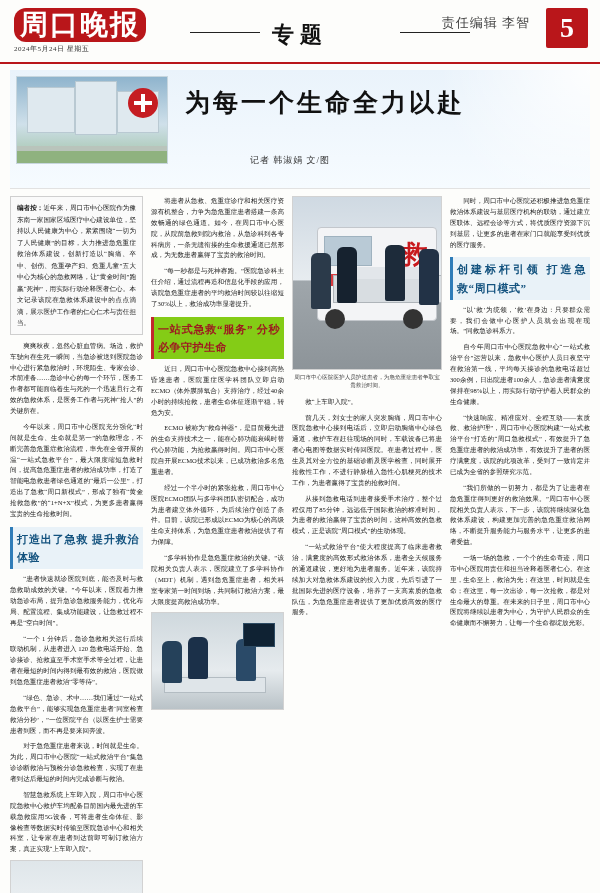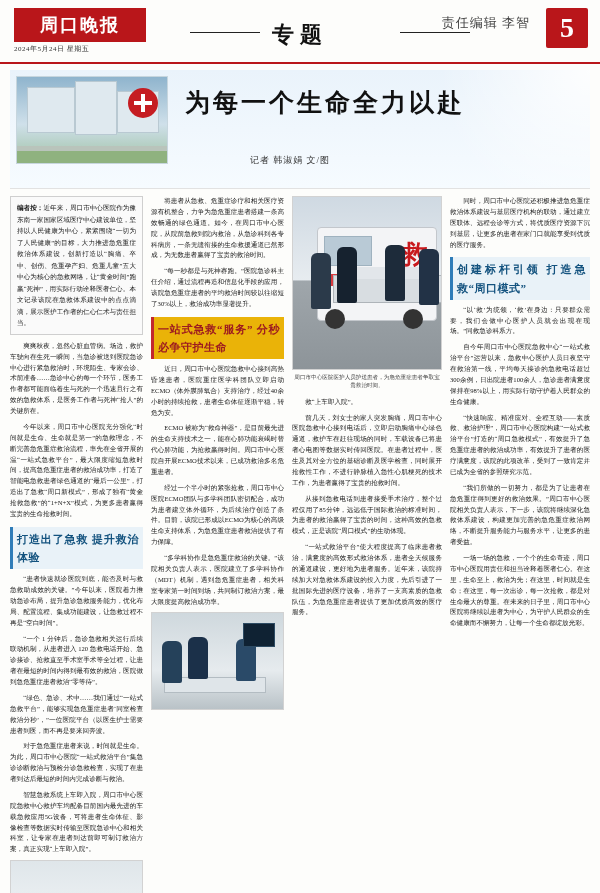--- a/index.html
+++ b/index.html
@@ -25,24 +25,24 @@
     padding:0 10px;
     box-sizing:border-box;
   }
   .logo-box{
     position:absolute;left:14px;top:8px;
     width:132px;height:34px;
     background:#b9161a;
     color:#fff;
     display:flex;align-items:center;justify-content:center;
     letter-spacing:2px;
-    font-size:18px;
+    font-size:28px;
     font-weight:bold;
     font-family:"Liberation Serif", serif;
-    border-radius:0;
+    border-radius:12px;
   }
   .logo-sub{
     position:absolute;left:14px;top:44px;
     font-size:7px;color:#333;letter-spacing:0.5px;
   }
   .mast-center{
     position:absolute;left:0;right:0;top:20px;
     text-align:center;
     font-size:22px;font-weight:bold;letter-spacing:6px;
   }
@@ -147,21 +147,21 @@
   .sec-head{
     margin:7px 0 5px 0;
     background:#e9f2f8;
     border-left:3px solid #2f7cb8;
     color:#14537f;
     font-size:11px;font-weight:bold;
     padding:3px 4px;
     letter-spacing:.5px;
   }
   .sec-head.red{
-    background:#eab308;border-left-color:#c2272d;color:#9d1b20;
+    background:#84cc16;border-left-color:#c2272d;color:#9d1b20;
   }
 
   
   .photo{
     position:relative;
     border:1px solid #d2d2d2;
     margin:0 0 4px 0;
     overflow:hidden;
   }
   .cap{

